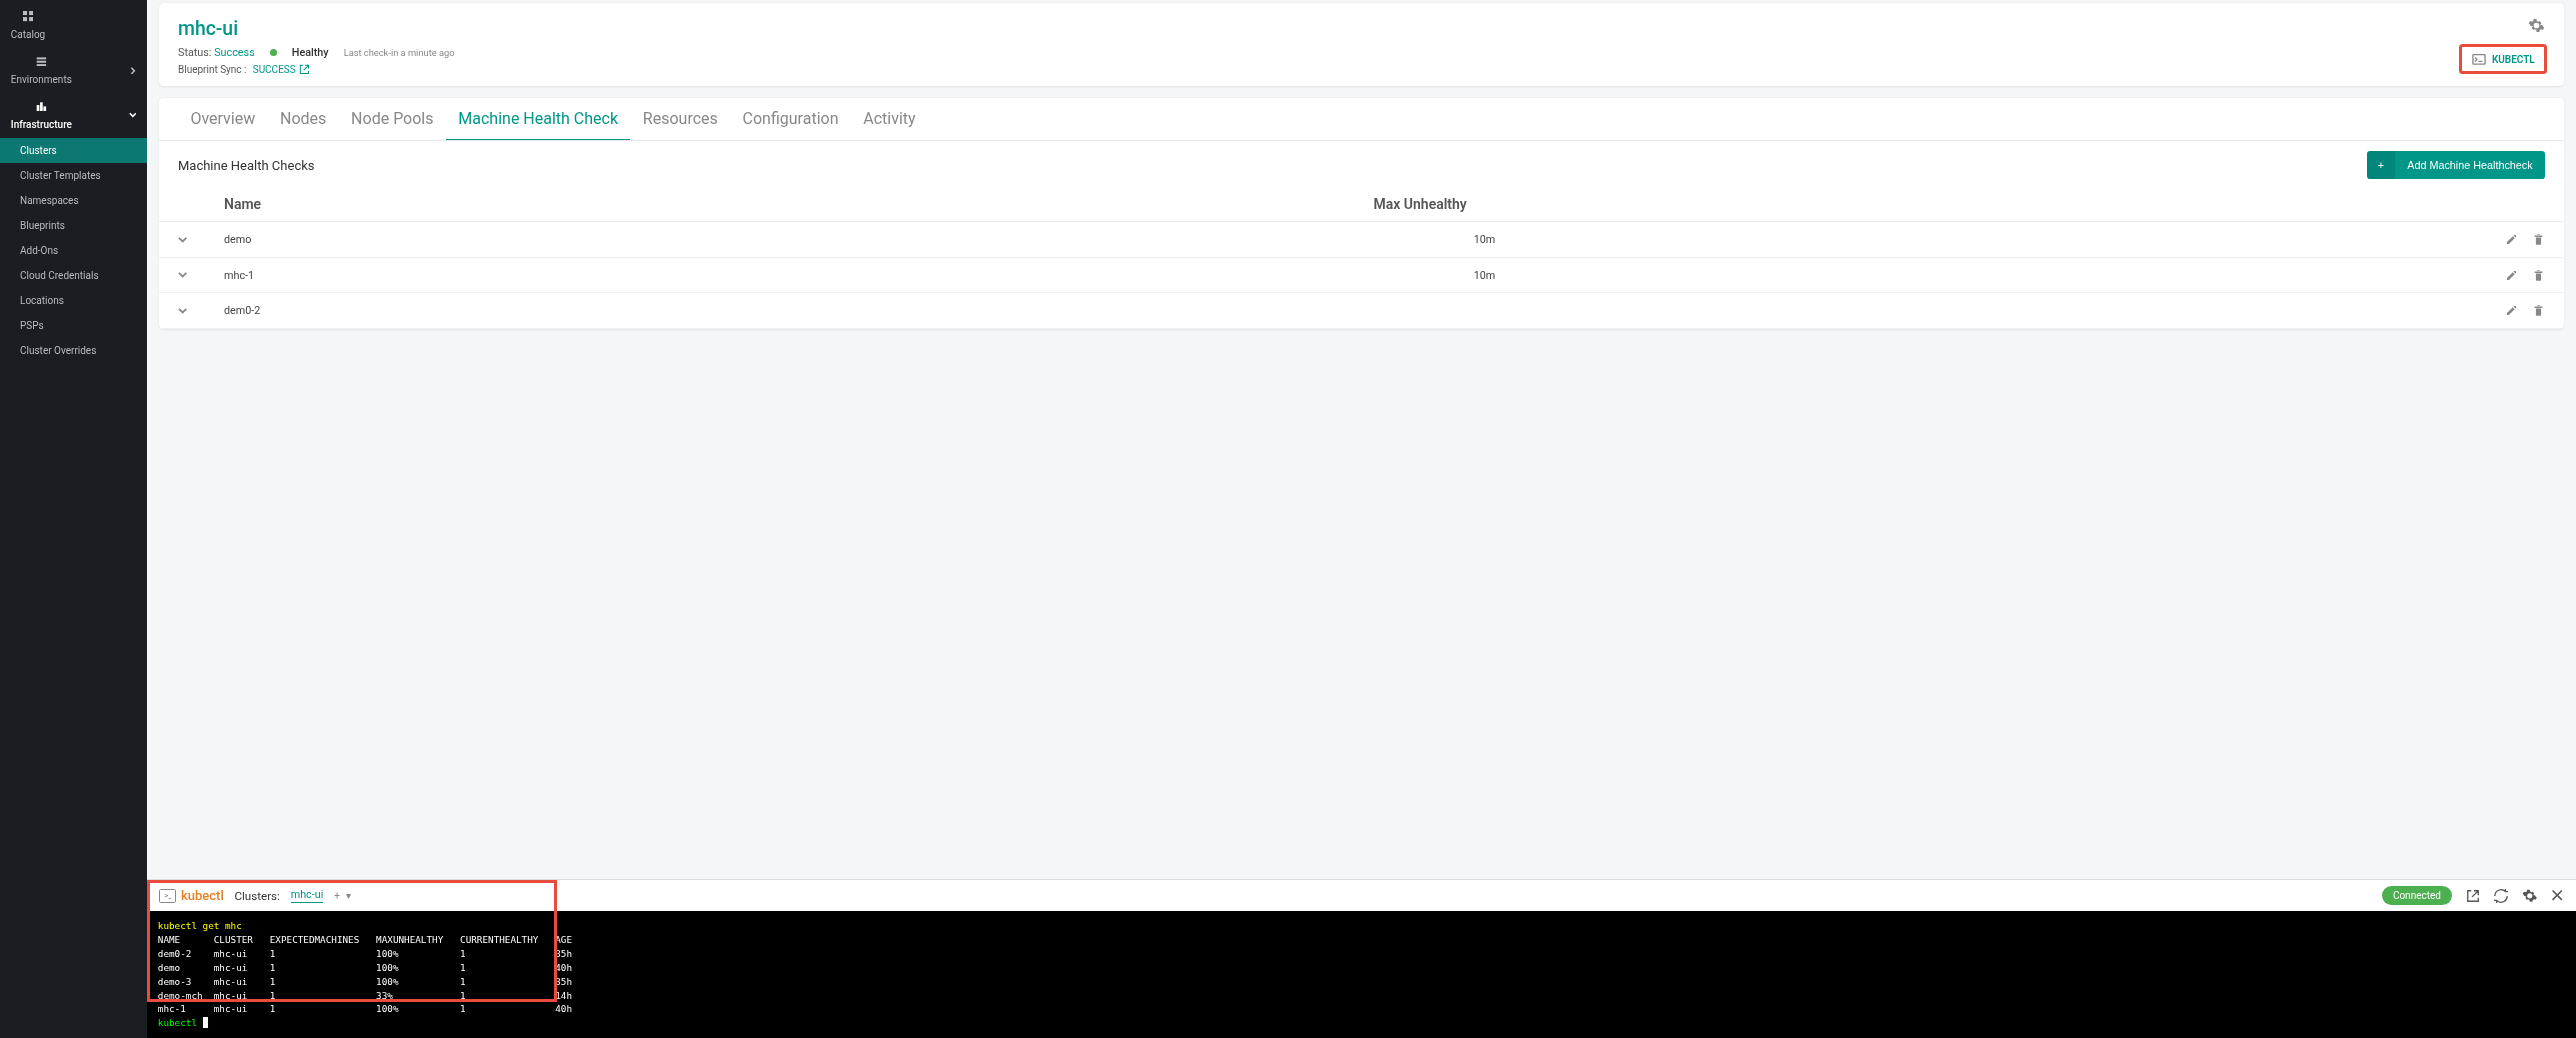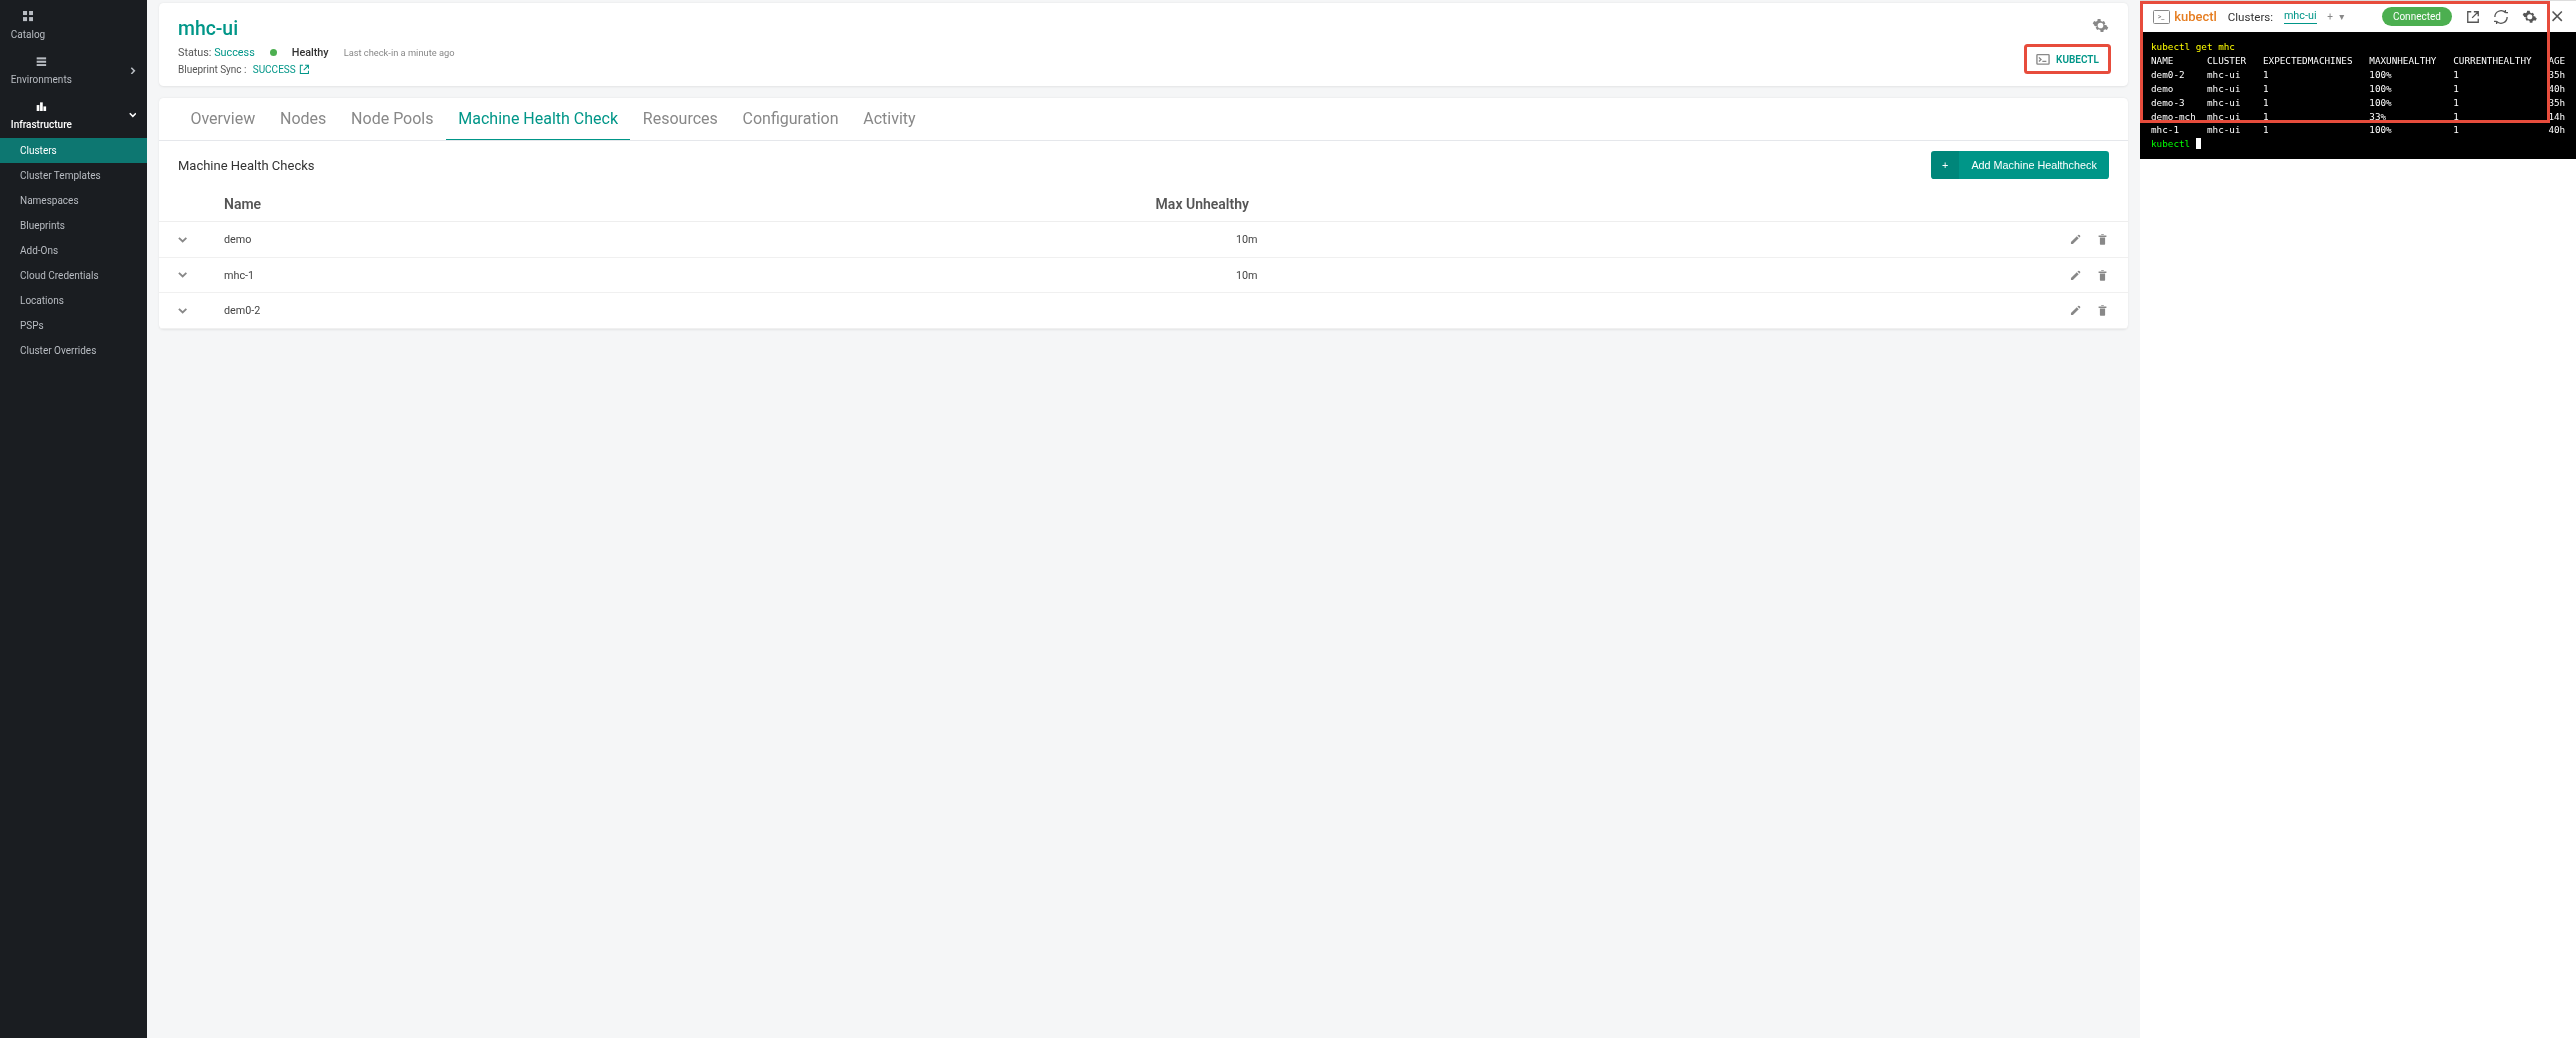--- a/index.html
+++ b/index.html
@@ -4,21 +4,21 @@
 <style>
 * { box-sizing: border-box; margin: 0; padding: 0; }
 body { font-family: -apple-system, BlinkMacSystemFont, "Segoe UI", Roboto, sans-serif; background: #f5f6f7; color: #333; overflow: hidden; }
 .app { display: flex; height: 100vh; }
 .sidebar { width: 147px; background: #1a1d21; color: #b8bcc2; flex-shrink: 0; padding-top: 3.1px; overflow-y: auto; }
 .sidebar-item { display: flex; align-items: center; padding: 7.7px 10.8px; font-size: 10px; cursor: pointer; gap: 7.7px; }
 .sidebar-item.expandable { justify-content: space-between; }
 .sidebar-item .left { display: flex; align-items: center; gap: 7.7px; flex-direction: column; }
 .sidebar-sub { padding: 7px 10.8px 7px 20px; font-size: 10px; cursor: pointer; }
 .sidebar-sub.active { background: #0d7771; color: #fff; }
-.main { flex: 1; display: flex; overflow: hidden; }
+.main { flex: 1; display: flex; flex-direction: column; overflow: hidden; }
 .content { flex: 1; padding: 0 12.4px; overflow-y: auto; }
 .card { background: #fff; border-radius: 4.6px; box-shadow: 0 0.8px 2.3px rgba(0,0,0,0.08); margin-bottom: 12.4px; }
 .header-card { padding: 14px 18.6px 10.8px; display: flex; justify-content: space-between; align-items: flex-start; margin-top: 3.1px; }
 .title { color: #009688; font-size: 19.4px; font-weight: 500; margin-bottom: 6.2px; }
 .status-row { display: flex; align-items: center; gap: 15px; font-size: 10.8px; margin-bottom: 4.6px; }
 .status-label { color: #555; }
 .status-value { color: #009688; }
 .health-dot { width: 7px; height: 7px; border-radius: 50%; background: #4caf50; display: inline-block; }
 .health-text { color: #333; font-weight: 500; }
 .checkin { color: #888; font-size: 9.3px; }

